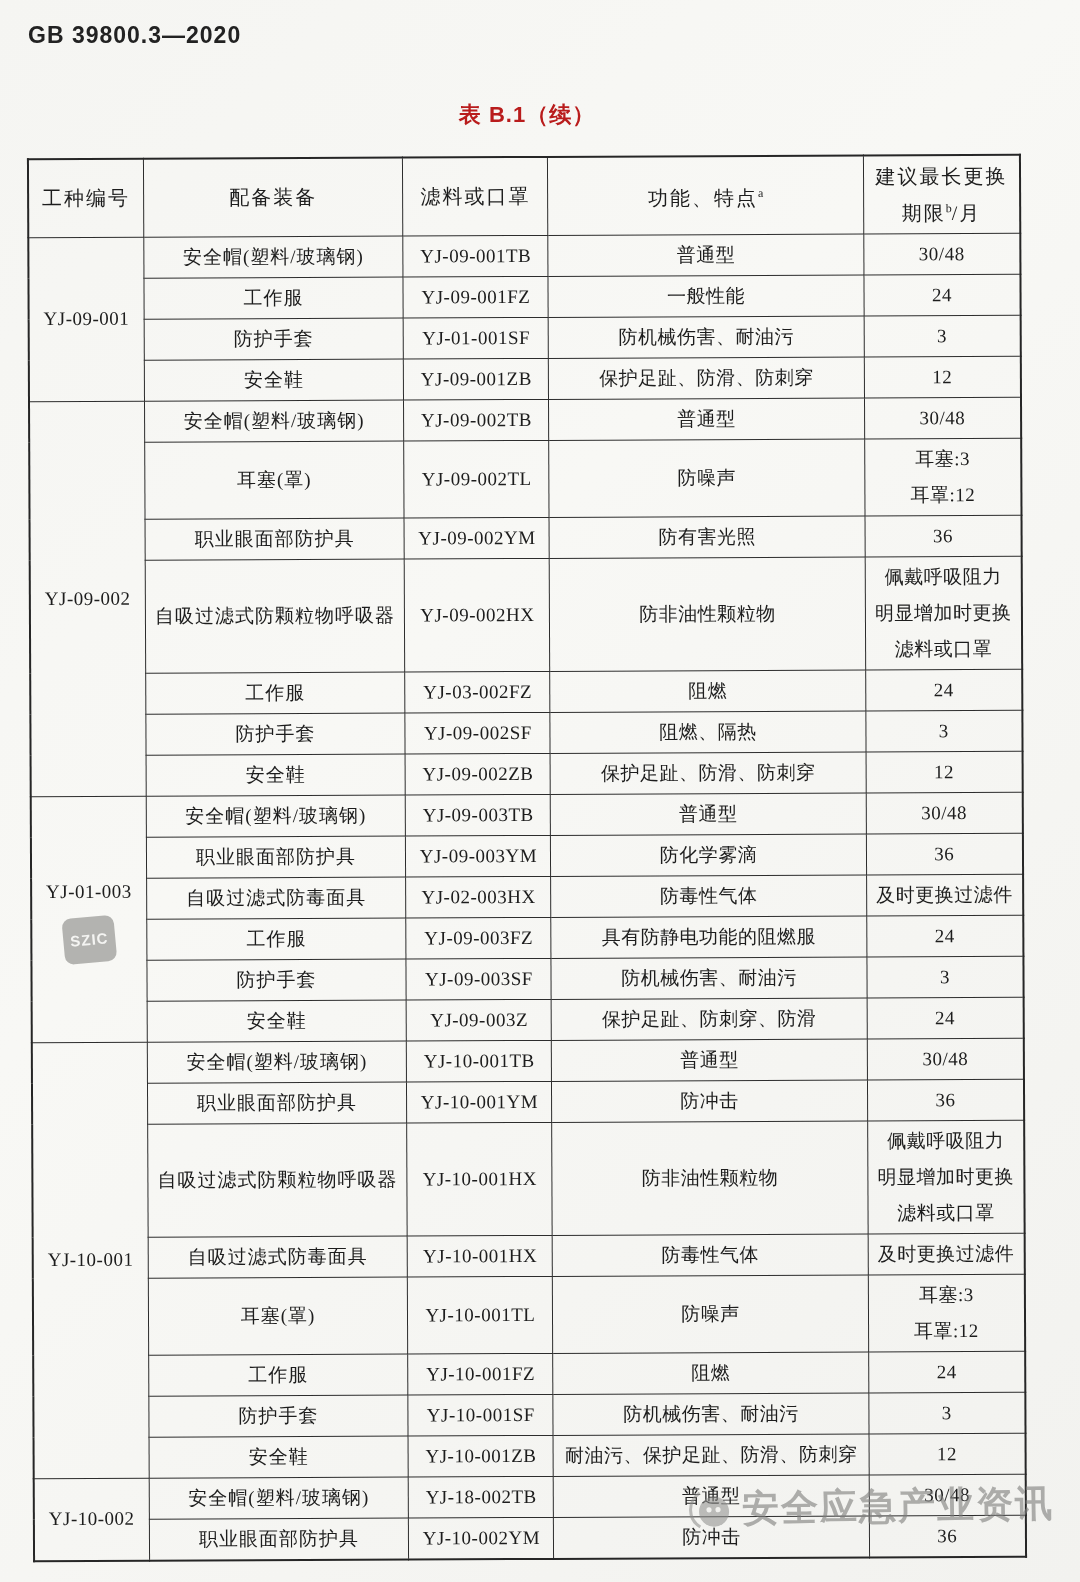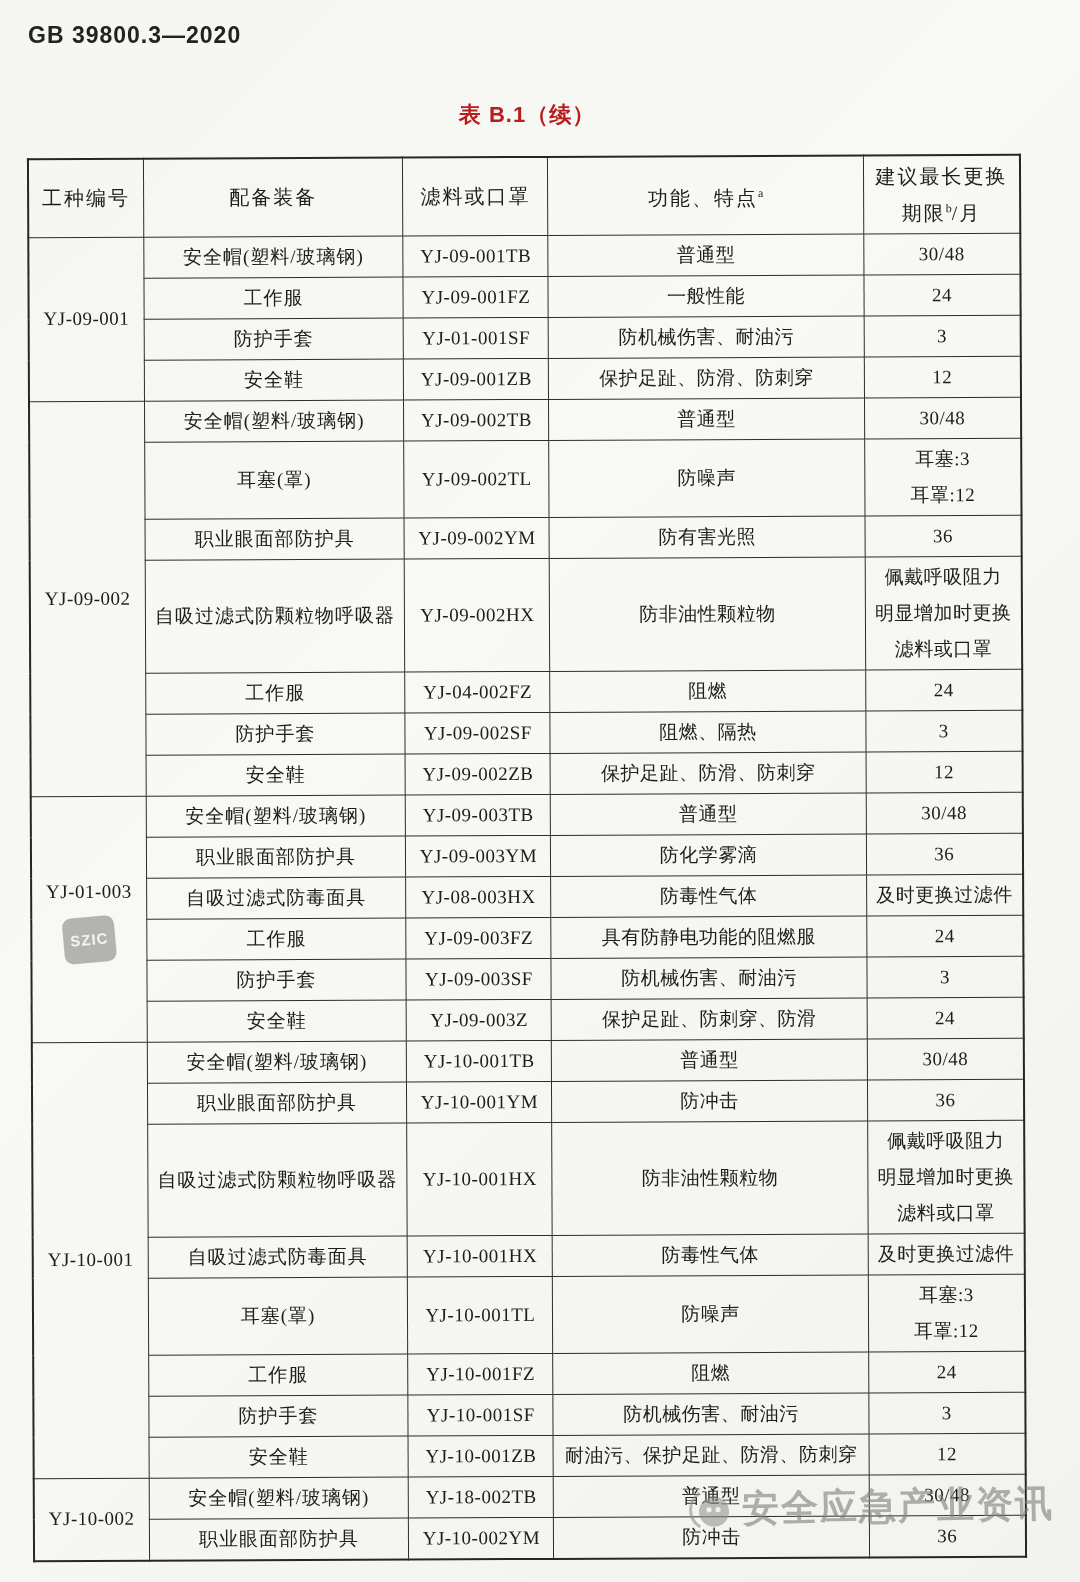--- a/index.html
+++ b/index.html
@@ -168,21 +168,21 @@
           <td class="col-equipcode">YJ-09-002HX</td>
           <td class="col-function">防非油性颗粒物</td>
           <td class="col-period">
             <div class="period-line">佩戴呼吸阻力</div>
             <div class="period-line">明显增加时更换</div>
             <div class="period-line">滤料或口罩</div>
           </td>
         </tr>
         <tr>
           <td class="col-equipment">工作服</td>
-          <td class="col-equipcode">YJ-04-002FZ</td>
+          <td class="col-equipcode">YJ-03-002FZ</td>
           <td class="col-function">阻燃</td>
           <td class="col-period">
             <div class="period-line">24</div>
           </td>
         </tr>
         <tr>
           <td class="col-equipment">防护手套</td>
           <td class="col-equipcode">YJ-09-002SF</td>
           <td class="col-function">阻燃、隔热</td>
           <td class="col-period">
@@ -212,21 +212,21 @@
         <tr>
           <td class="col-equipment">职业眼面部防护具</td>
           <td class="col-equipcode">YJ-09-003YM</td>
           <td class="col-function">防化学雾滴</td>
           <td class="col-period">
             <div class="period-line">36</div>
           </td>
         </tr>
         <tr>
           <td class="col-equipment">自吸过滤式防毒面具</td>
-          <td class="col-equipcode">YJ-08-003HX</td>
+          <td class="col-equipcode">YJ-02-003HX</td>
           <td class="col-function">防毒性气体</td>
           <td class="col-period">
             <div class="period-line">及时更换过滤件</div>
           </td>
         </tr>
         <tr>
           <td class="col-equipment">工作服</td>
           <td class="col-equipcode">YJ-09-003FZ</td>
           <td class="col-function">具有防静电功能的阻燃服</td>
           <td class="col-period">

